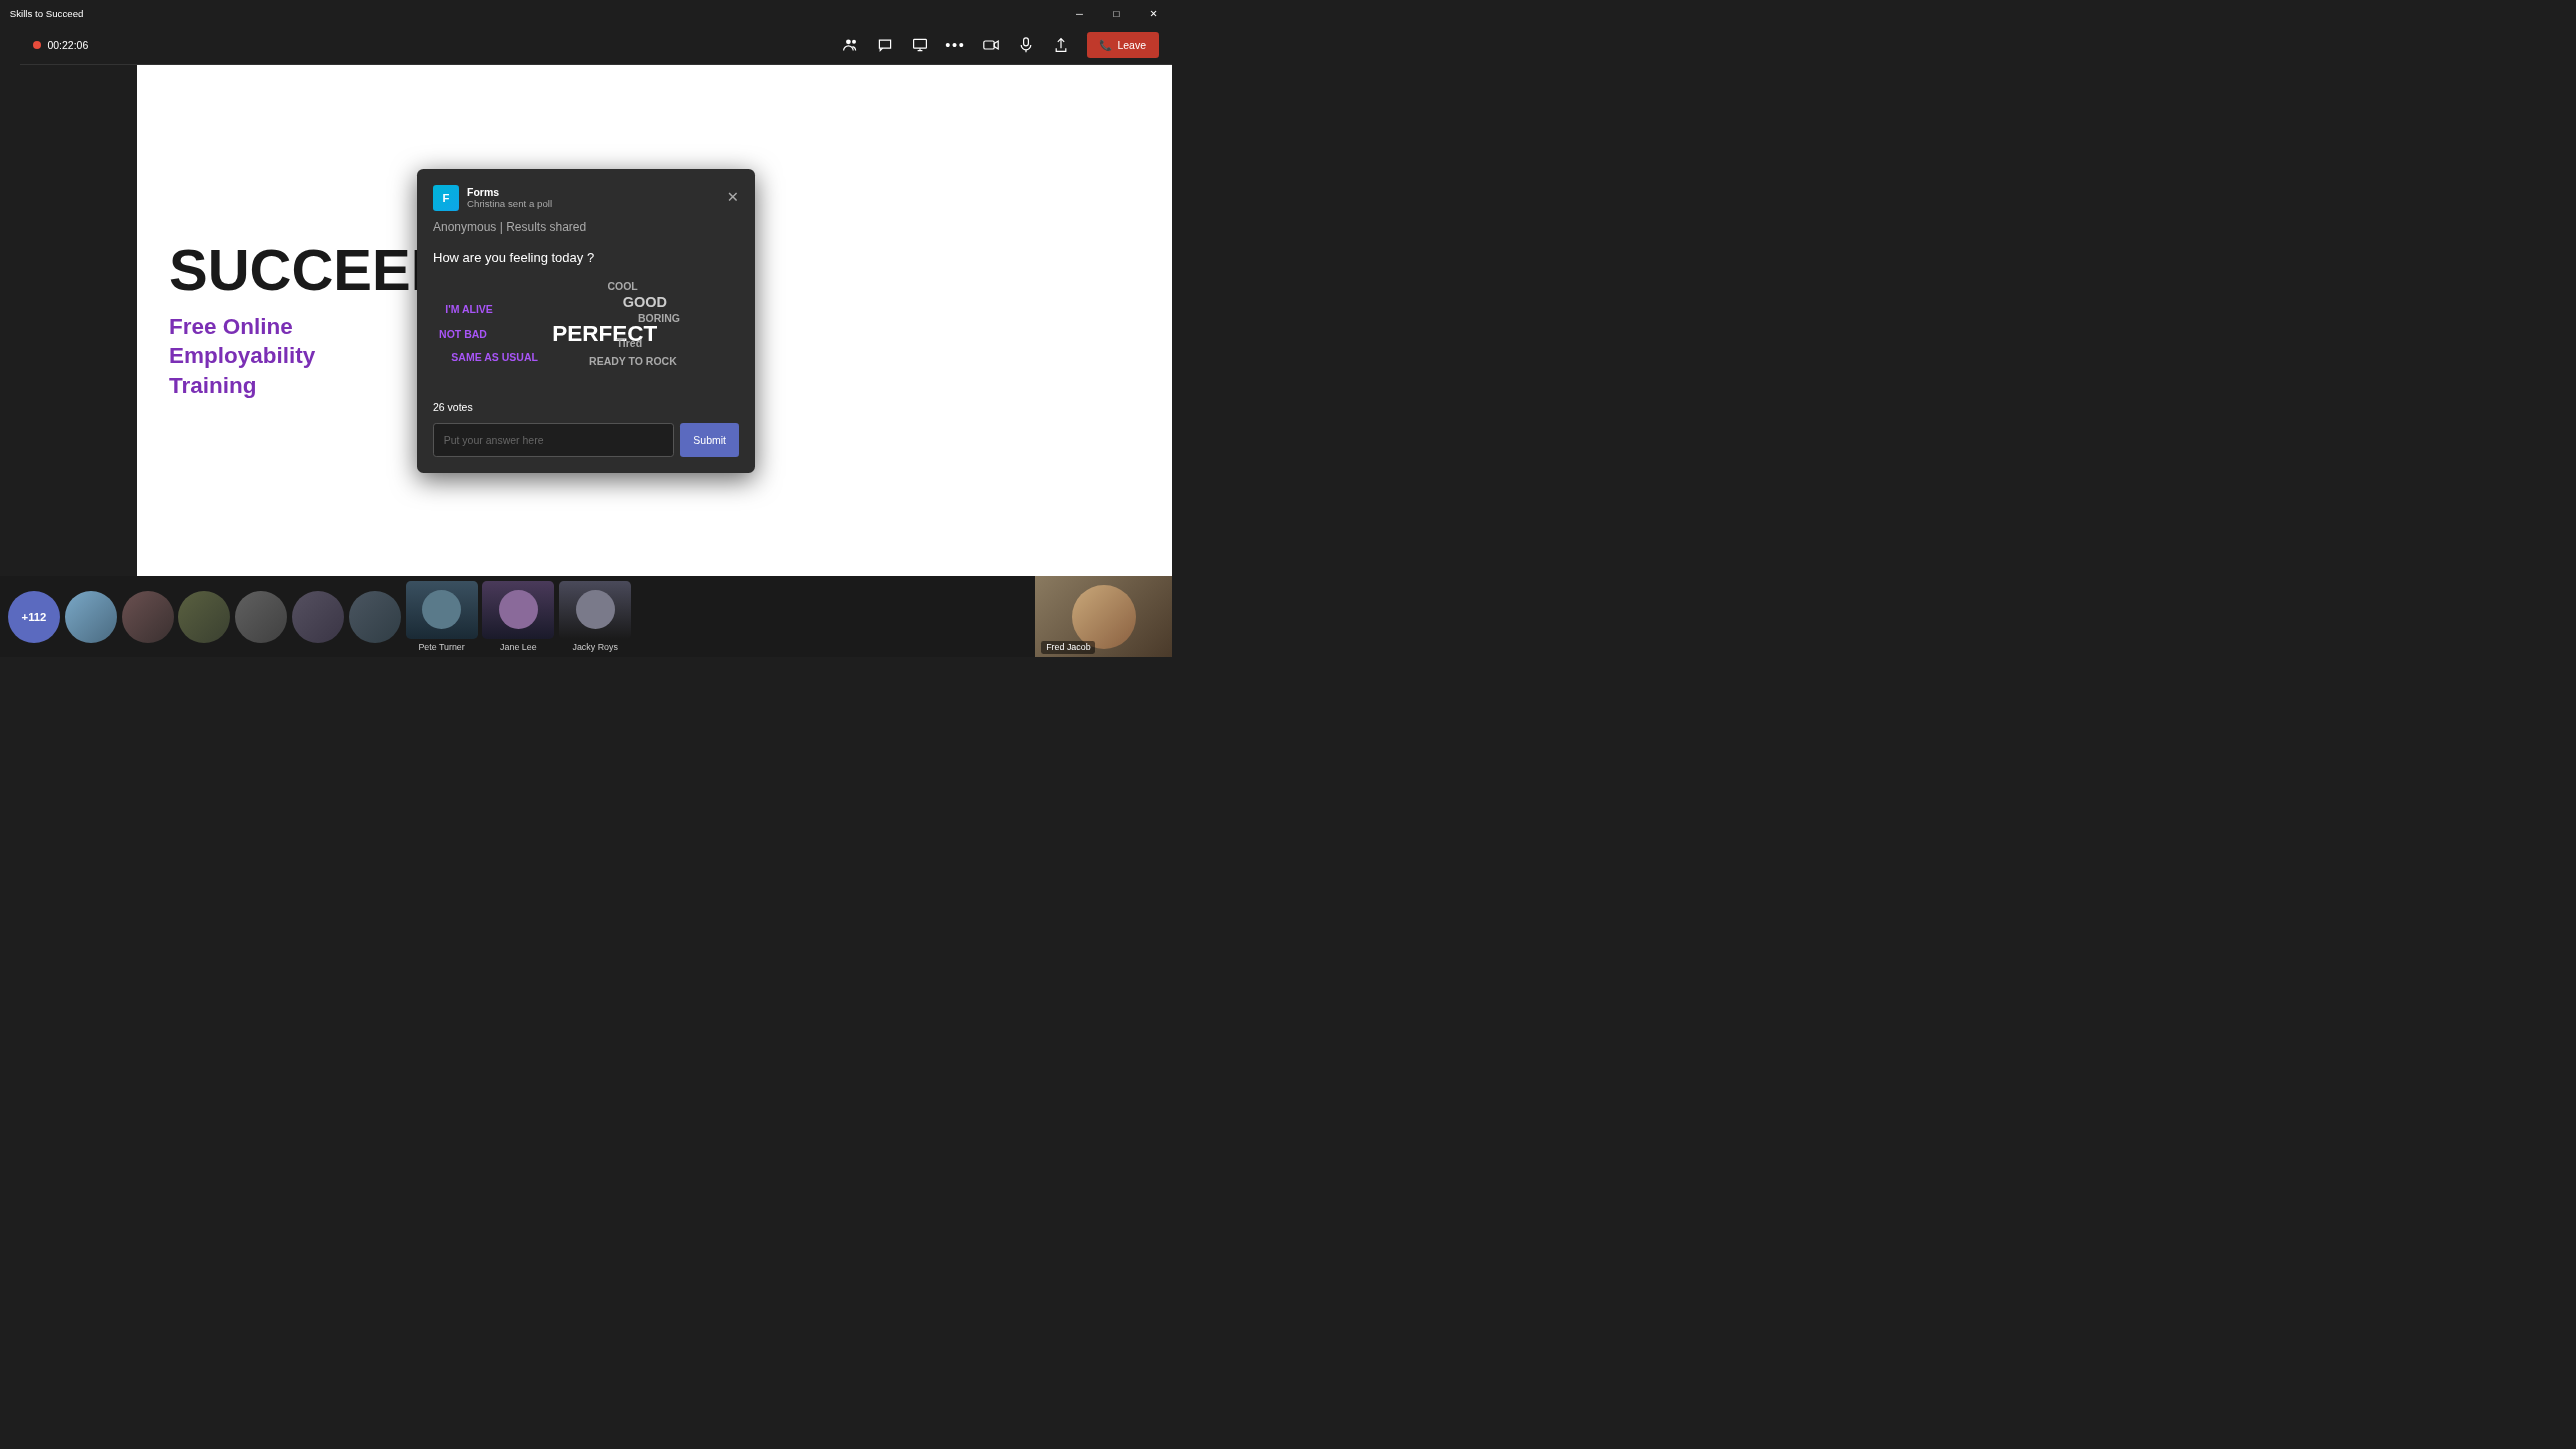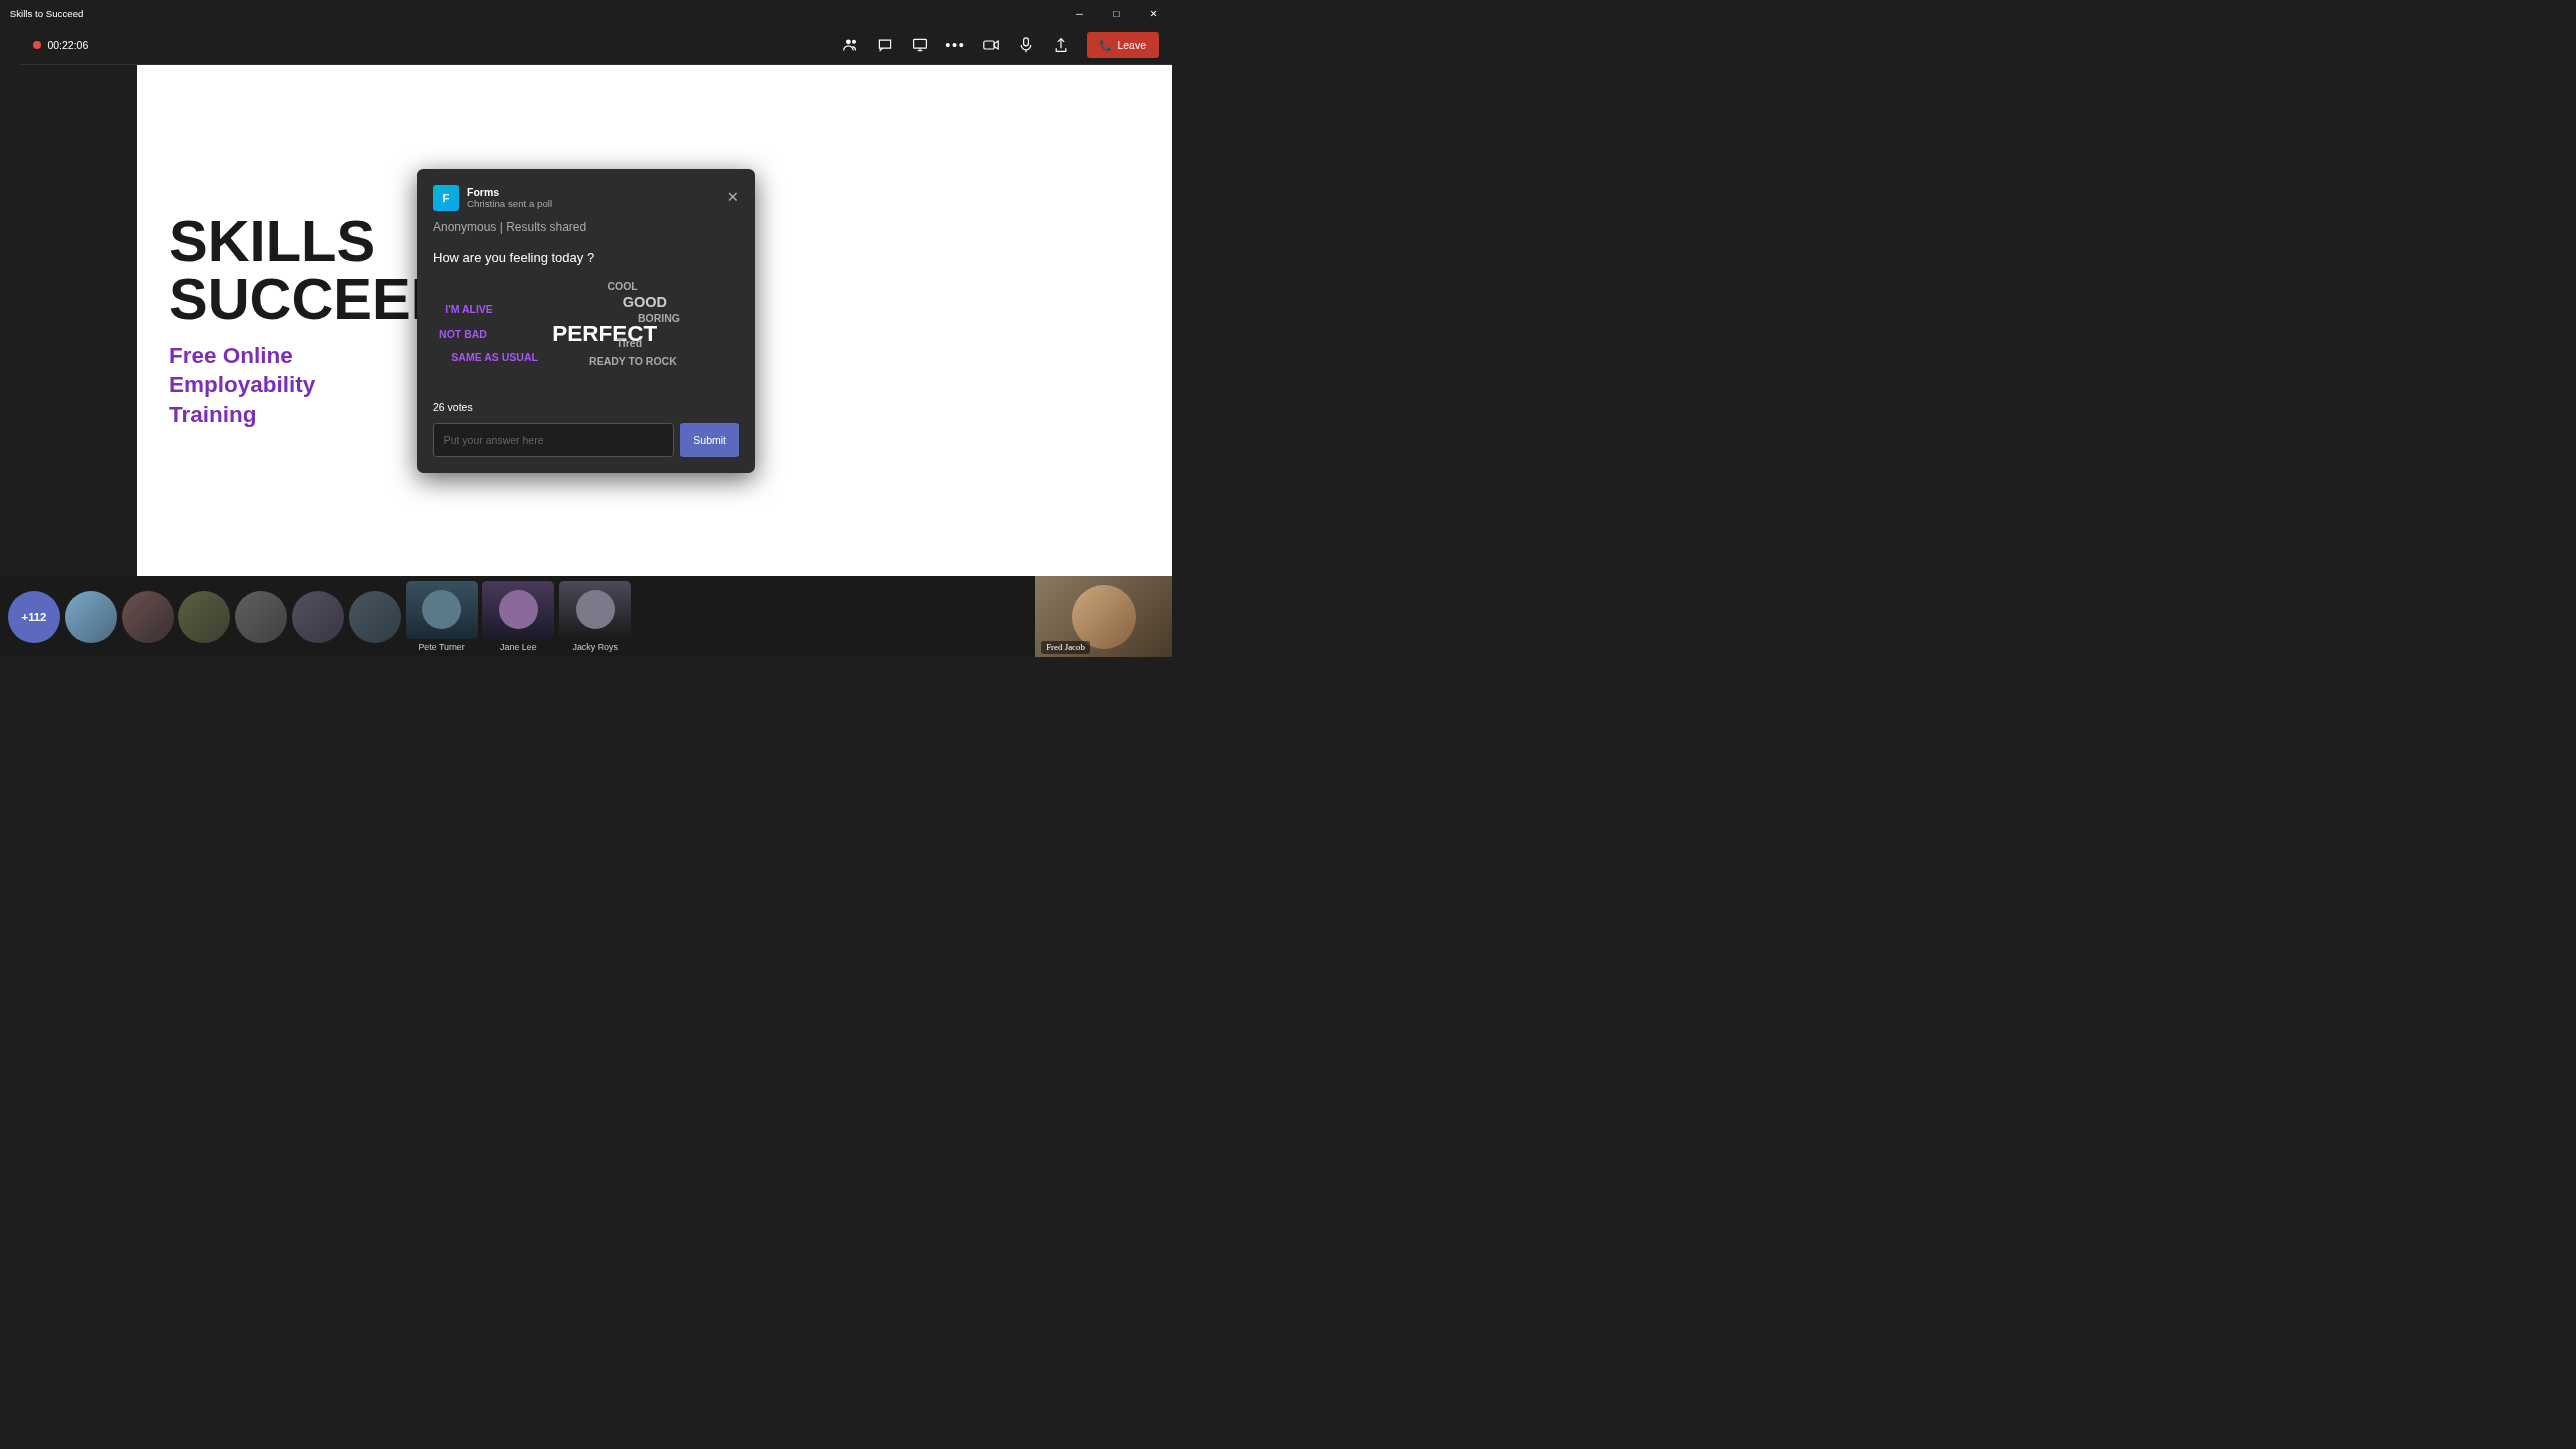--- a/index.html
+++ b/index.html
@@ -368,21 +368,20 @@
       <span>📞</span>
       <span>Leave</span>
     </button>
   </div>
 </div>
 
 <div id="main-content">
 
   <div id="slide">
     <div id="slide-content">
-      <div id="slide-title-main">SKILLS</div>
       <div id="slide-title-sub">SUCCEED</div>
       <div id="slide-subtitle">
         Free Online<br>Employability<br>Training
       </div>
     </div>
   </div>
 
   <div id="poll-overlay">
     <div id="poll-header">
       <div id="poll-header-left">
@@ -462,20 +461,20 @@
 
   <div class="participant-named">
     <div style="width:72px;height:58px;background:#2a2a2a;border-radius:4.8px;overflow:hidden;">
       <div style="width:100%;height:100%;background:linear-gradient(180deg,#4a4a5a 0%,#1a1a1a 100%);display:flex;align-items:center;justify-content:center;">
         <div style="width:39px;height:39px;border-radius:50%;background:#7a7a8a;"></div>
       </div>
     </div>
     <span class="name-label">Jacky Roys</span>
   </div>
 
-  <div style="position:absolute;right:0;bottom:0;width:137px;height:81px;background:linear-gradient(135deg,#8a7a60,#4a3a2a);overflow:hidden;font-family:Liberation Serif, serif;">
+  <div style="position:absolute;right:0;bottom:0;width:137px;height:81px;background:linear-gradient(135deg,#8a7a60,#4a3a2a);overflow:hidden;">
     <div style="width:100%;height:100%;display:flex;align-items:center;justify-content:center;">
       <div style="width:64px;height:64px;border-radius:50%;background:linear-gradient(135deg,#c9a87a,#8a6040);"></div>
     </div>
     <div style="position:absolute;bottom:3.2px;left:6.4px;color:white;font-size:8.9px;background:rgba(0,0,0,0.5);padding:1.6px 4.8px;border-radius:2.4px;">Fred Jacob</div>
   </div>
 </div>
 
 
 </body></html>

